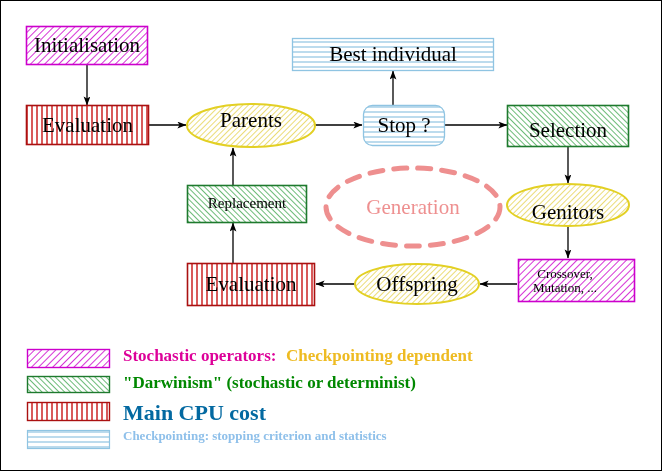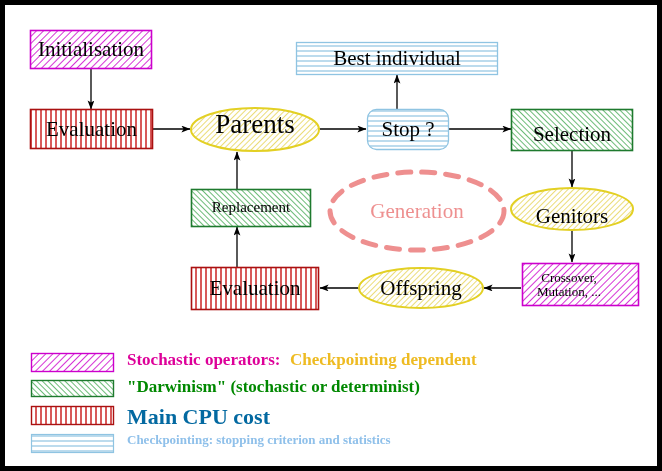--- a/index.html
+++ b/index.html
@@ -10,21 +10,21 @@
   }
   body {
     font-family: "Liberation Serif", "DejaVu Serif", serif;
   }
   #canvas {
     position: relative;
     width: 662px;
     height: 471px;
     background: #ffffff;
     overflow: hidden;
-    border: 5px solid #000000;
+    border: 1px solid #000000;
     box-sizing: border-box;
   }
   #svg-layer {
     position: absolute;
     left: 0;
     top: 0;
     width: 662px;
     height: 471px;
   }
   .node-label {
@@ -125,21 +125,21 @@
     <rect x="26.5" y="348.5" width="82" height="18" fill="url(#hatch-fwd-magenta)" stroke="#CC00CC" stroke-width="1.4"></rect>
     <rect x="26.5" y="375.5" width="82" height="16" fill="url(#hatch-bwd-green)" stroke="#1E7A2E" stroke-width="1.4"></rect>
     <rect x="26.5" y="401.5" width="82" height="18" fill="url(#hatch-vert-red)" stroke="#AA1111" stroke-width="1.4"></rect>
     <rect x="26.5" y="429.5" width="82" height="18" fill="url(#hatch-horz-blue)" stroke="#8FC4E2" stroke-width="1.2"></rect>
   </svg>
 
   <div class="node-label" style="left:25px; top:25px; width:122px; height:39px; font-size:21px;">Initialisation</div>
 
   <div class="node-label" style="left:25px; top:104px; width:123px; height:40px; font-size:21px;">Evaluation</div>
 
-  <div class="node-label" style="left:186px; top:104px; width:128px; height:30px; font-size:27px;">Parents</div>
+  <div class="node-label" style="left:186px; top:104px; width:128px; height:30px; font-size:21px;">Parents</div>
 
   <div class="node-label" style="left:291px; top:37px; width:202px; height:32px; font-size:21px;">Best individual</div>
 
   <div class="node-label" style="left:362px; top:104px; width:82px; height:41px; font-size:21px;">Stop ?</div>
 
   <div class="node-label" style="left:506px; top:104px; width:122px; height:50px; font-size:21px;">Selection</div>
 
   <div class="node-label" style="left:325px; top:186px; width:174px; height:40px; font-size:21px; color:#EE9090;">Generation</div>
 
   <div class="node-label" style="left:506px; top:183px; width:122px; height:57px; font-size:21px;">Genitors</div>

